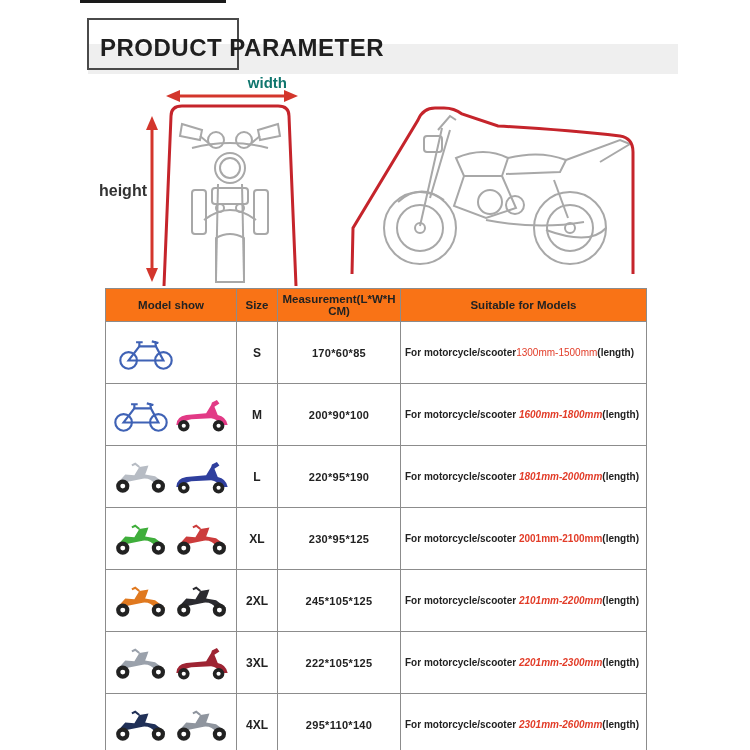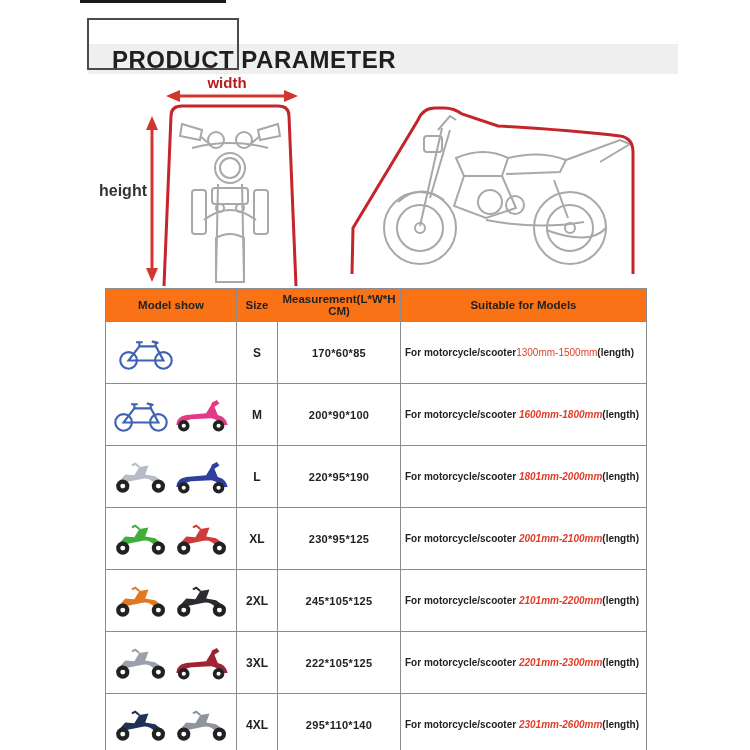--- a/index.html
+++ b/index.html
@@ -5,26 +5,26 @@
   html,body{margin:0;padding:0;background:#fff;}
   .page{
     position:relative;width:750px;height:750px;background:#ffffff;
     font-family:"Liberation Sans", sans-serif;overflow:hidden;
   }
   
   .top-line{position:absolute;left:80px;top:0;width:146px;height:3px;background:#1a1a1a;}
   .hdr-band{position:absolute;left:88px;top:44px;width:590px;height:30px;background:#efefef;}
   .hdr-box{position:absolute;left:87px;top:18px;width:148px;height:48px;border:2px solid #4a4a4a;background:transparent;}
   .hdr-title{
-    position:absolute;left:96px;top:30px;margin:16px;
+    position:absolute;left:96px;top:30px;margin:4px;
     font-size:24px;font-weight:bold;color:#1f1f1f;letter-spacing:.5px;white-space:nowrap;
   }
   
-  .width-label{position:absolute;left:167px;top:74px;width:120px;text-align:center;
-    font-size:15px;font-weight:bold;color:#b91c1c;}
+  .width-label{position:absolute;left:167px;top:74px;width:120px;text-align:right;
+    font-size:15px;font-weight:bold;color:#0f766e;}
   .height-label{position:absolute;left:98px;top:182px;width:50px;text-align:center;
     font-size:16px;font-weight:bold;color:#333;}
   .front-svg{position:absolute;left:108px;top:72px;}
   .side-svg{position:absolute;left:338px;top:78px;}
   
   table.sizes{
     position:absolute;left:105px;top:288px;border-collapse:collapse;table-layout:fixed;
     font-size:11px;color:#222;
   }
   table.sizes th,table.sizes td{border:1px solid #8c8c8c;overflow:hidden;}
@@ -217,21 +217,21 @@
     <path d="M33,10 L28,6 L24,8" stroke="#cc3c3c" stroke-width="2.5" fill="none"></path>
     <circle cx="13" cy="33" r="8" fill="#222"></circle>
                 <circle cx="13" cy="33" r="3" fill="#fff"></circle>
     <circle cx="56" cy="33" r="8" fill="#222"></circle>
                 <circle cx="56" cy="33" r="3" fill="#fff"></circle>
               </svg>
             </div>
       </td>
       <td class="c-size">XL</td>
       <td class="c-meas">230*95*125</td>
-      <td class="c-fit"><span class="fit-prefix">For motorcycle/scooter </span><span class="fit-range" style="color: rgb(226, 60, 40); font-style: italic; font-weight: bold;">2001mm-2100mm</span><span class="fit-suffix">(length)</span></td>
+      <td class="c-fit"><span class="fit-prefix">For motorcycle/scooter </span><span class="fit-range" style="color: rgb(226, 60, 40); font-weight: bold;">2001mm-2100mm</span><span class="fit-suffix">(length)</span></td>
     </tr>
 
     <tr>
       <td class="c-model">
         <div class="veh-wrap">
               <svg class="veh" viewBox="0 0 70 44">
     <path d="M6,30 L16,19 L27,20 L33,10 L44,8 L42,14 L40,19 L52,21 L64,30 L52,31 Q47,23 37,24 L22,27 Z" fill="#e0791f"></path>
     <path d="M33,10 L28,6 L24,8" stroke="#e0791f" stroke-width="2.5" fill="none"></path>
     <circle cx="13" cy="33" r="8" fill="#222"></circle>
                 <circle cx="13" cy="33" r="3" fill="#fff"></circle>

